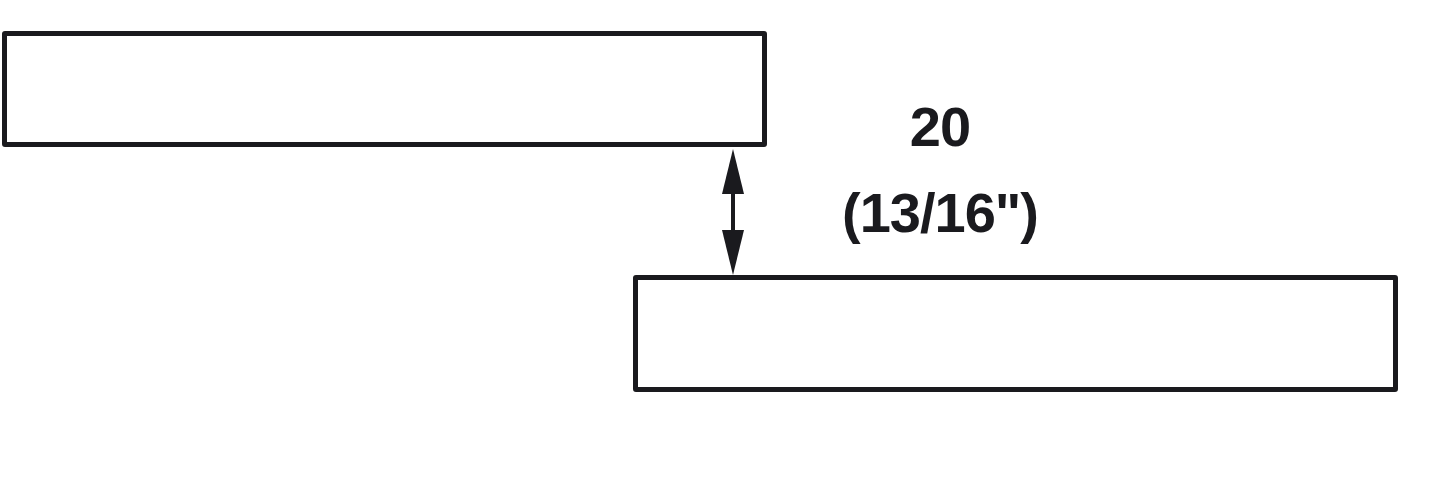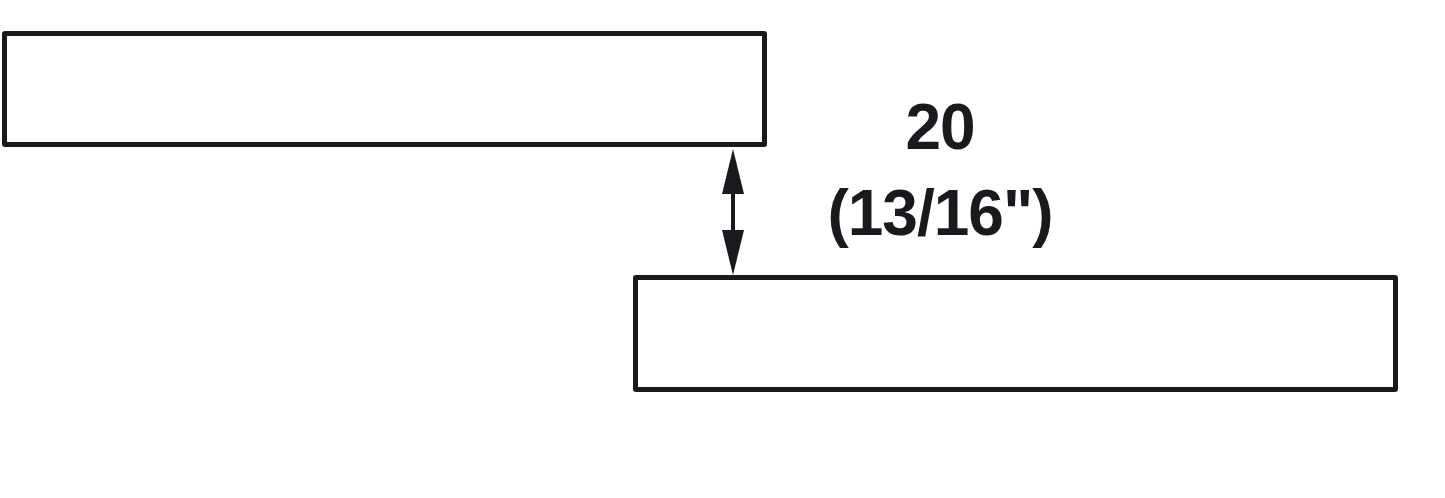--- a/index.html
+++ b/index.html
@@ -42,21 +42,21 @@
     height: 126px;
   }
   .dim-label {
     position: absolute;
     left: 770px;
     top: 84px;
     width: 340px;
     text-align: center;
     color: var(--line-color, #1a1a1e);
     font-weight: bold;
-    font-size: 64px;
+    font-size: 56px;
     line-height: 86px;
     letter-spacing: -1px;
     white-space: nowrap;
   }
   .dim-label .line {
     display: block;
   }
 </style>
 </head>
 <body>

